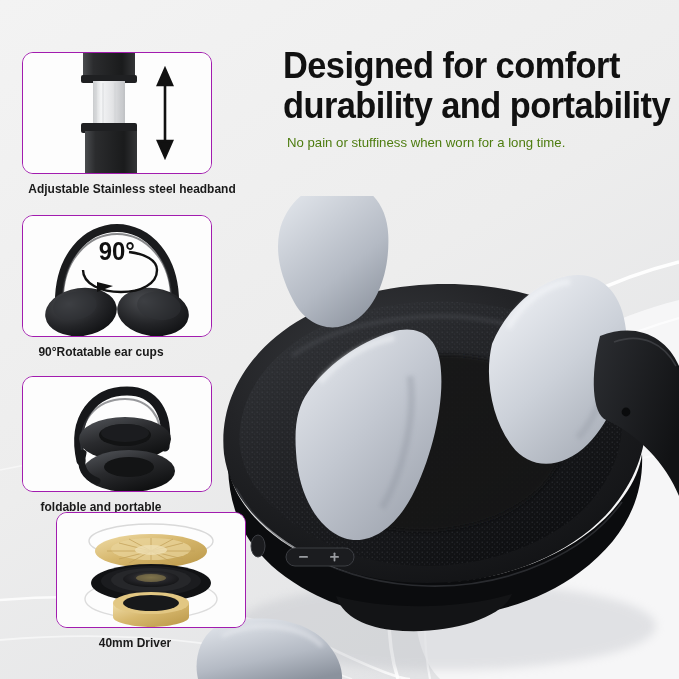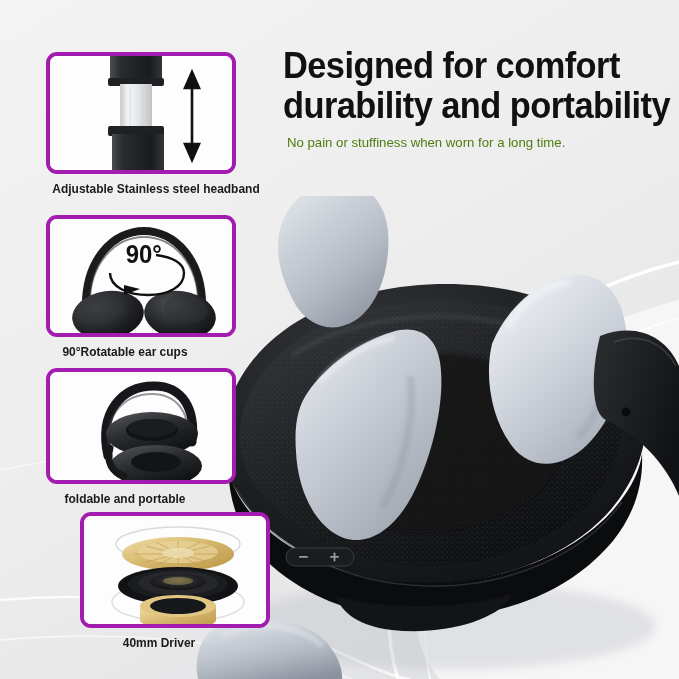--- a/index.html
+++ b/index.html
@@ -50,46 +50,45 @@
     font-size: 13.2px;
     line-height: 1.62;
   }
   .subcopy .sline { display: block; }
 
   
   .feature {
     position: absolute;
     left: 22px;
     width: 158px;
-    margin-left: 24px;
   }
   .feature .card {
     position: relative;
     width: 190px;
     height: 122px;
     background: #fdfdfd;
-    border: 4px solid #a21caf;
+    border: 1px solid #a21caf;
     border-radius: 11px;
     overflow: hidden;
     box-sizing: border-box;
   }
   .feature .card svg { display: block; }
   .caption {
     margin-top: 7px;
     text-align: center;
     color: #1a1a1a;
     font-family: "Liberation Sans Narrow", "Liberation Sans", sans-serif;
     font-weight: 700;
     font-size: 13px;
     transform: scaleX(0.92);
     white-space: nowrap;
   }
   .f1 { top: 52px; }
   .f2 { top: 215px; }
-  .f3 { top: 368px; }
+  .f3 { top: 376px; }
   .f4 { top: 512px; padding-left: 34px; }
   .f3 .card, .f4 .card { height: 116px; }
 
   
   .hero {
     position: absolute;
     left: 196px;
     top: 196px;
     width: 483px;
     height: 483px;

